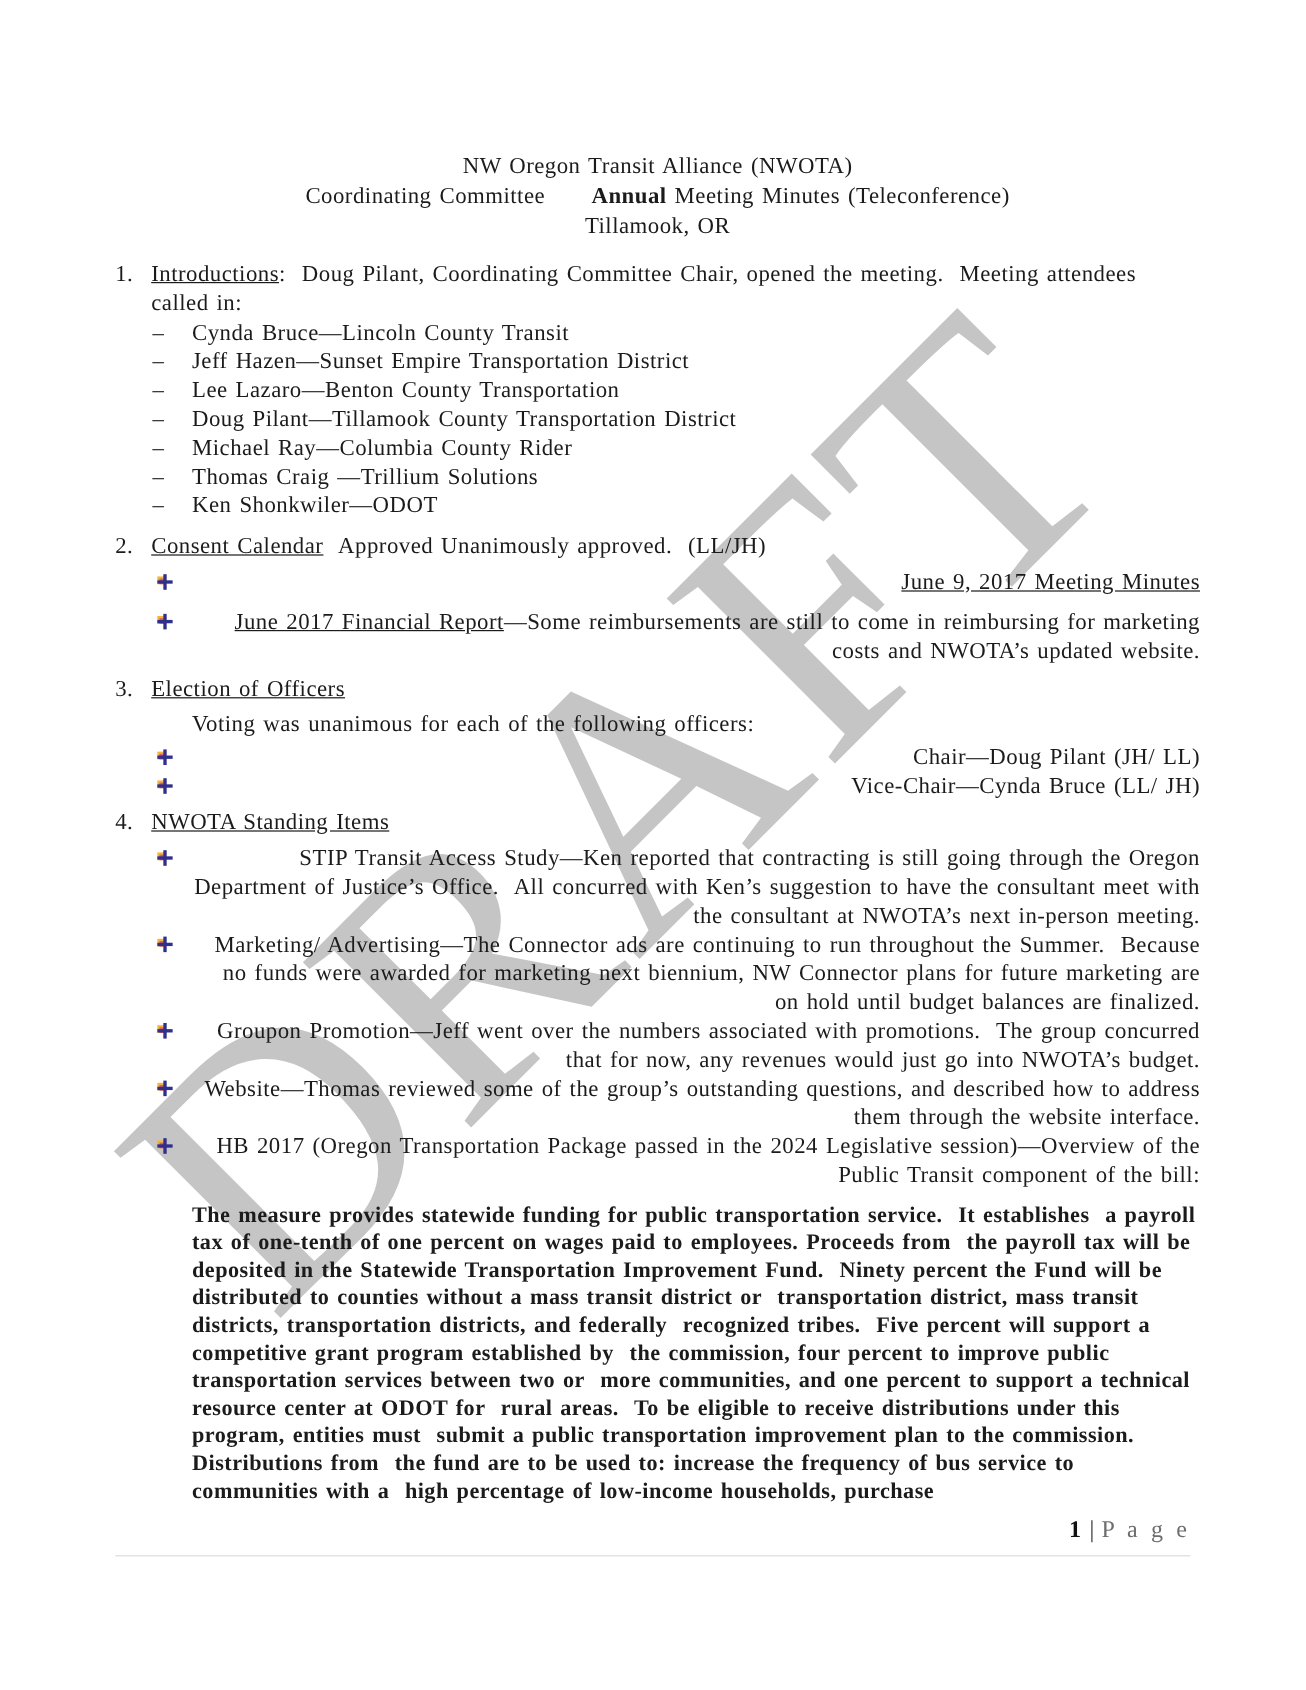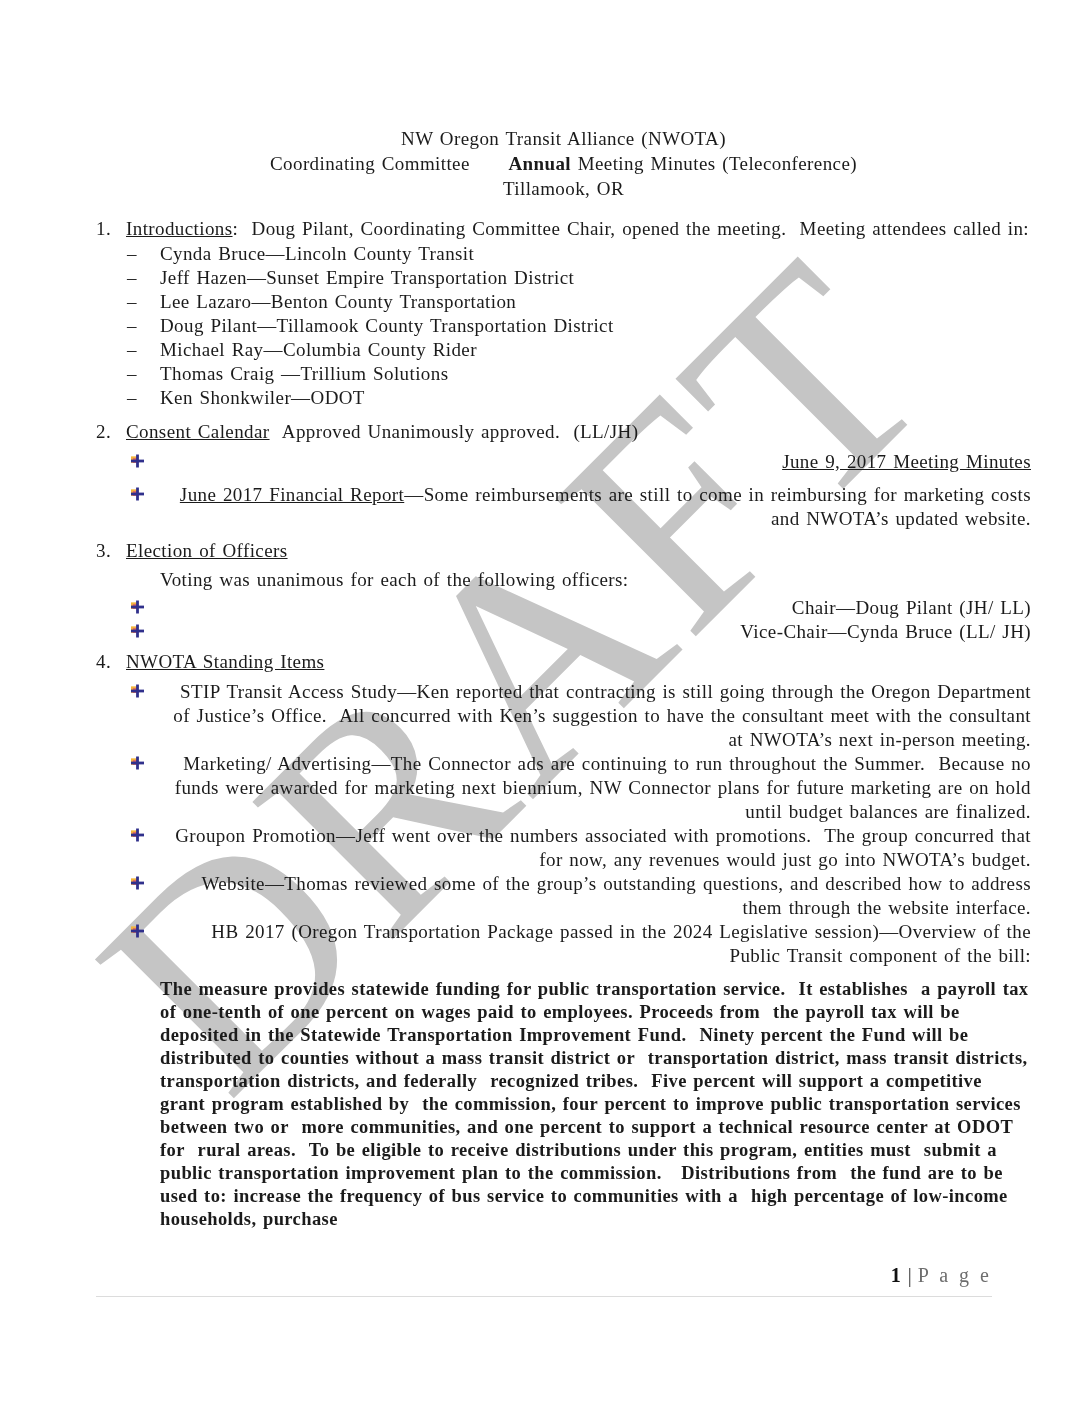--- a/index.html
+++ b/index.html
@@ -24,21 +24,21 @@
     font-size: 300px;
     letter-spacing: 6px;
     color: #c5c5c5;
     z-index: 0;
     white-space: nowrap;
     user-select: none;
   }
   
   .content {
     position: relative; z-index: 2;
-    padding: 126px 57px 0 96px;
+    padding: 126px 88px 0 96px;
     font-size: 19px;
     line-height: 24px;
     letter-spacing: 0.4px;
     word-spacing: 1.5px;
   }
   .title-block { text-align: center; line-height: 25px; }
   .title-block .bold { font-weight: bold; margin-left: 32px; }
   .u { text-decoration: underline; }
 
   .section { margin-top: 12px; }

